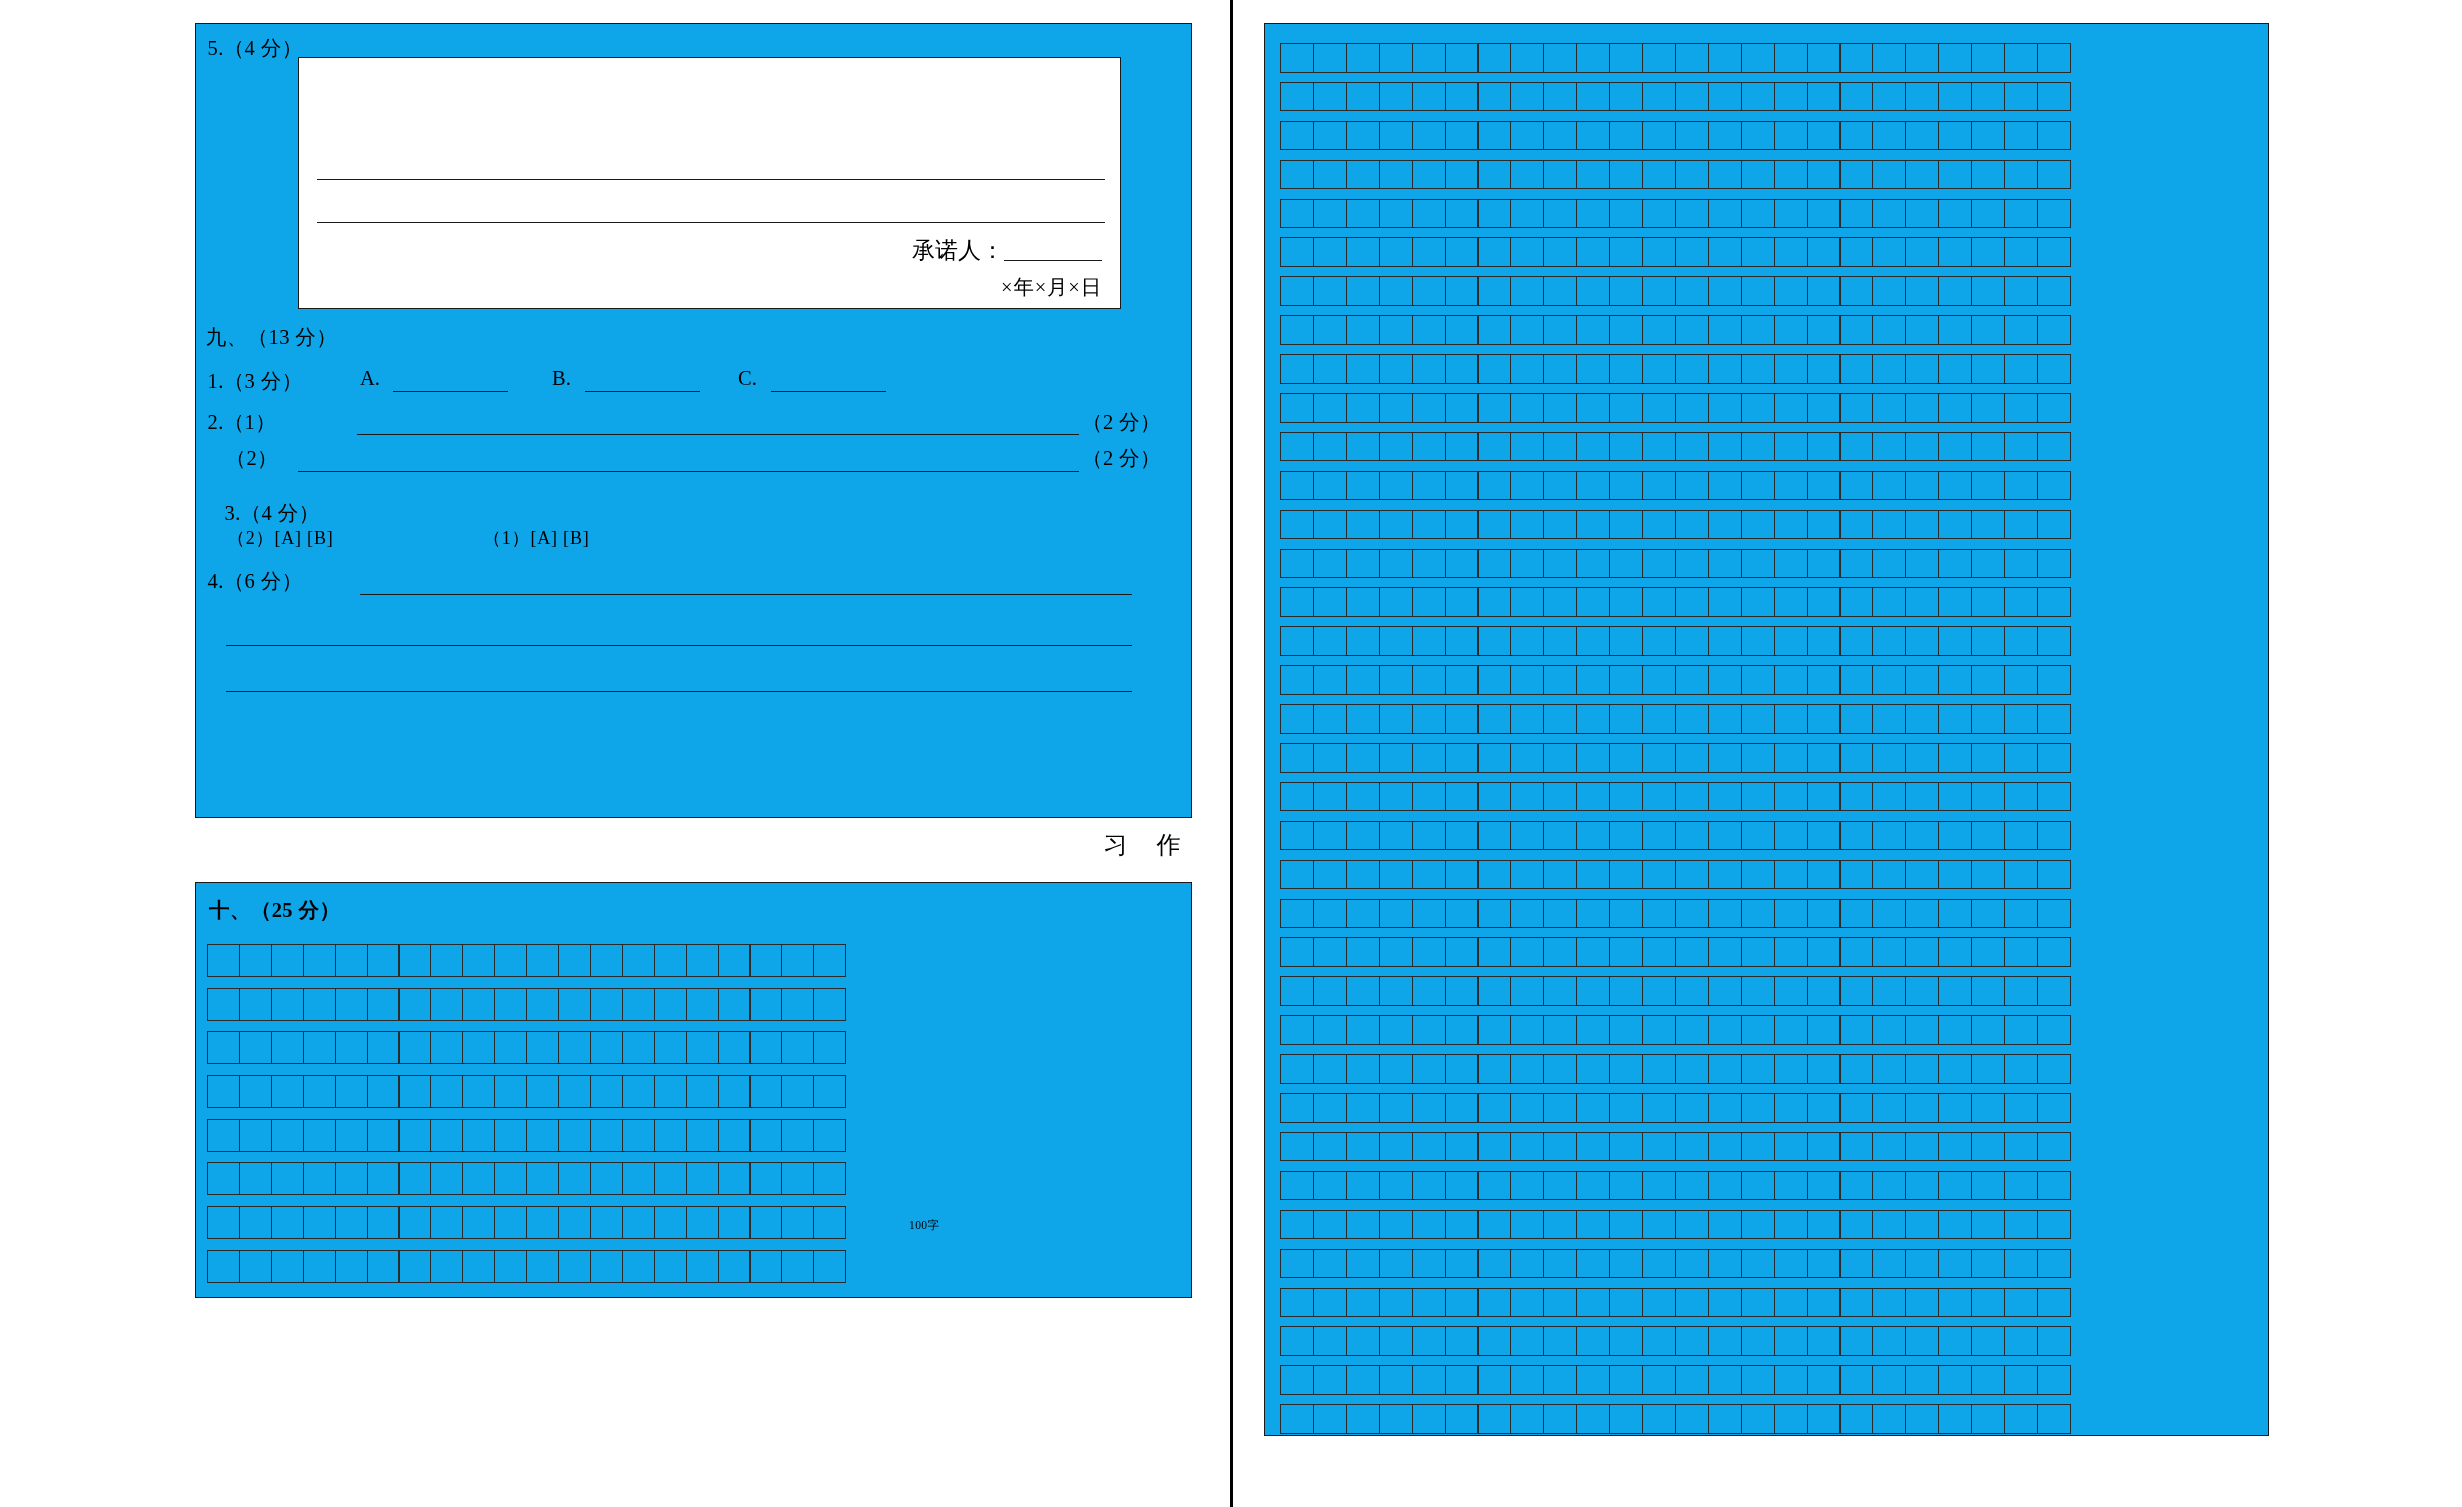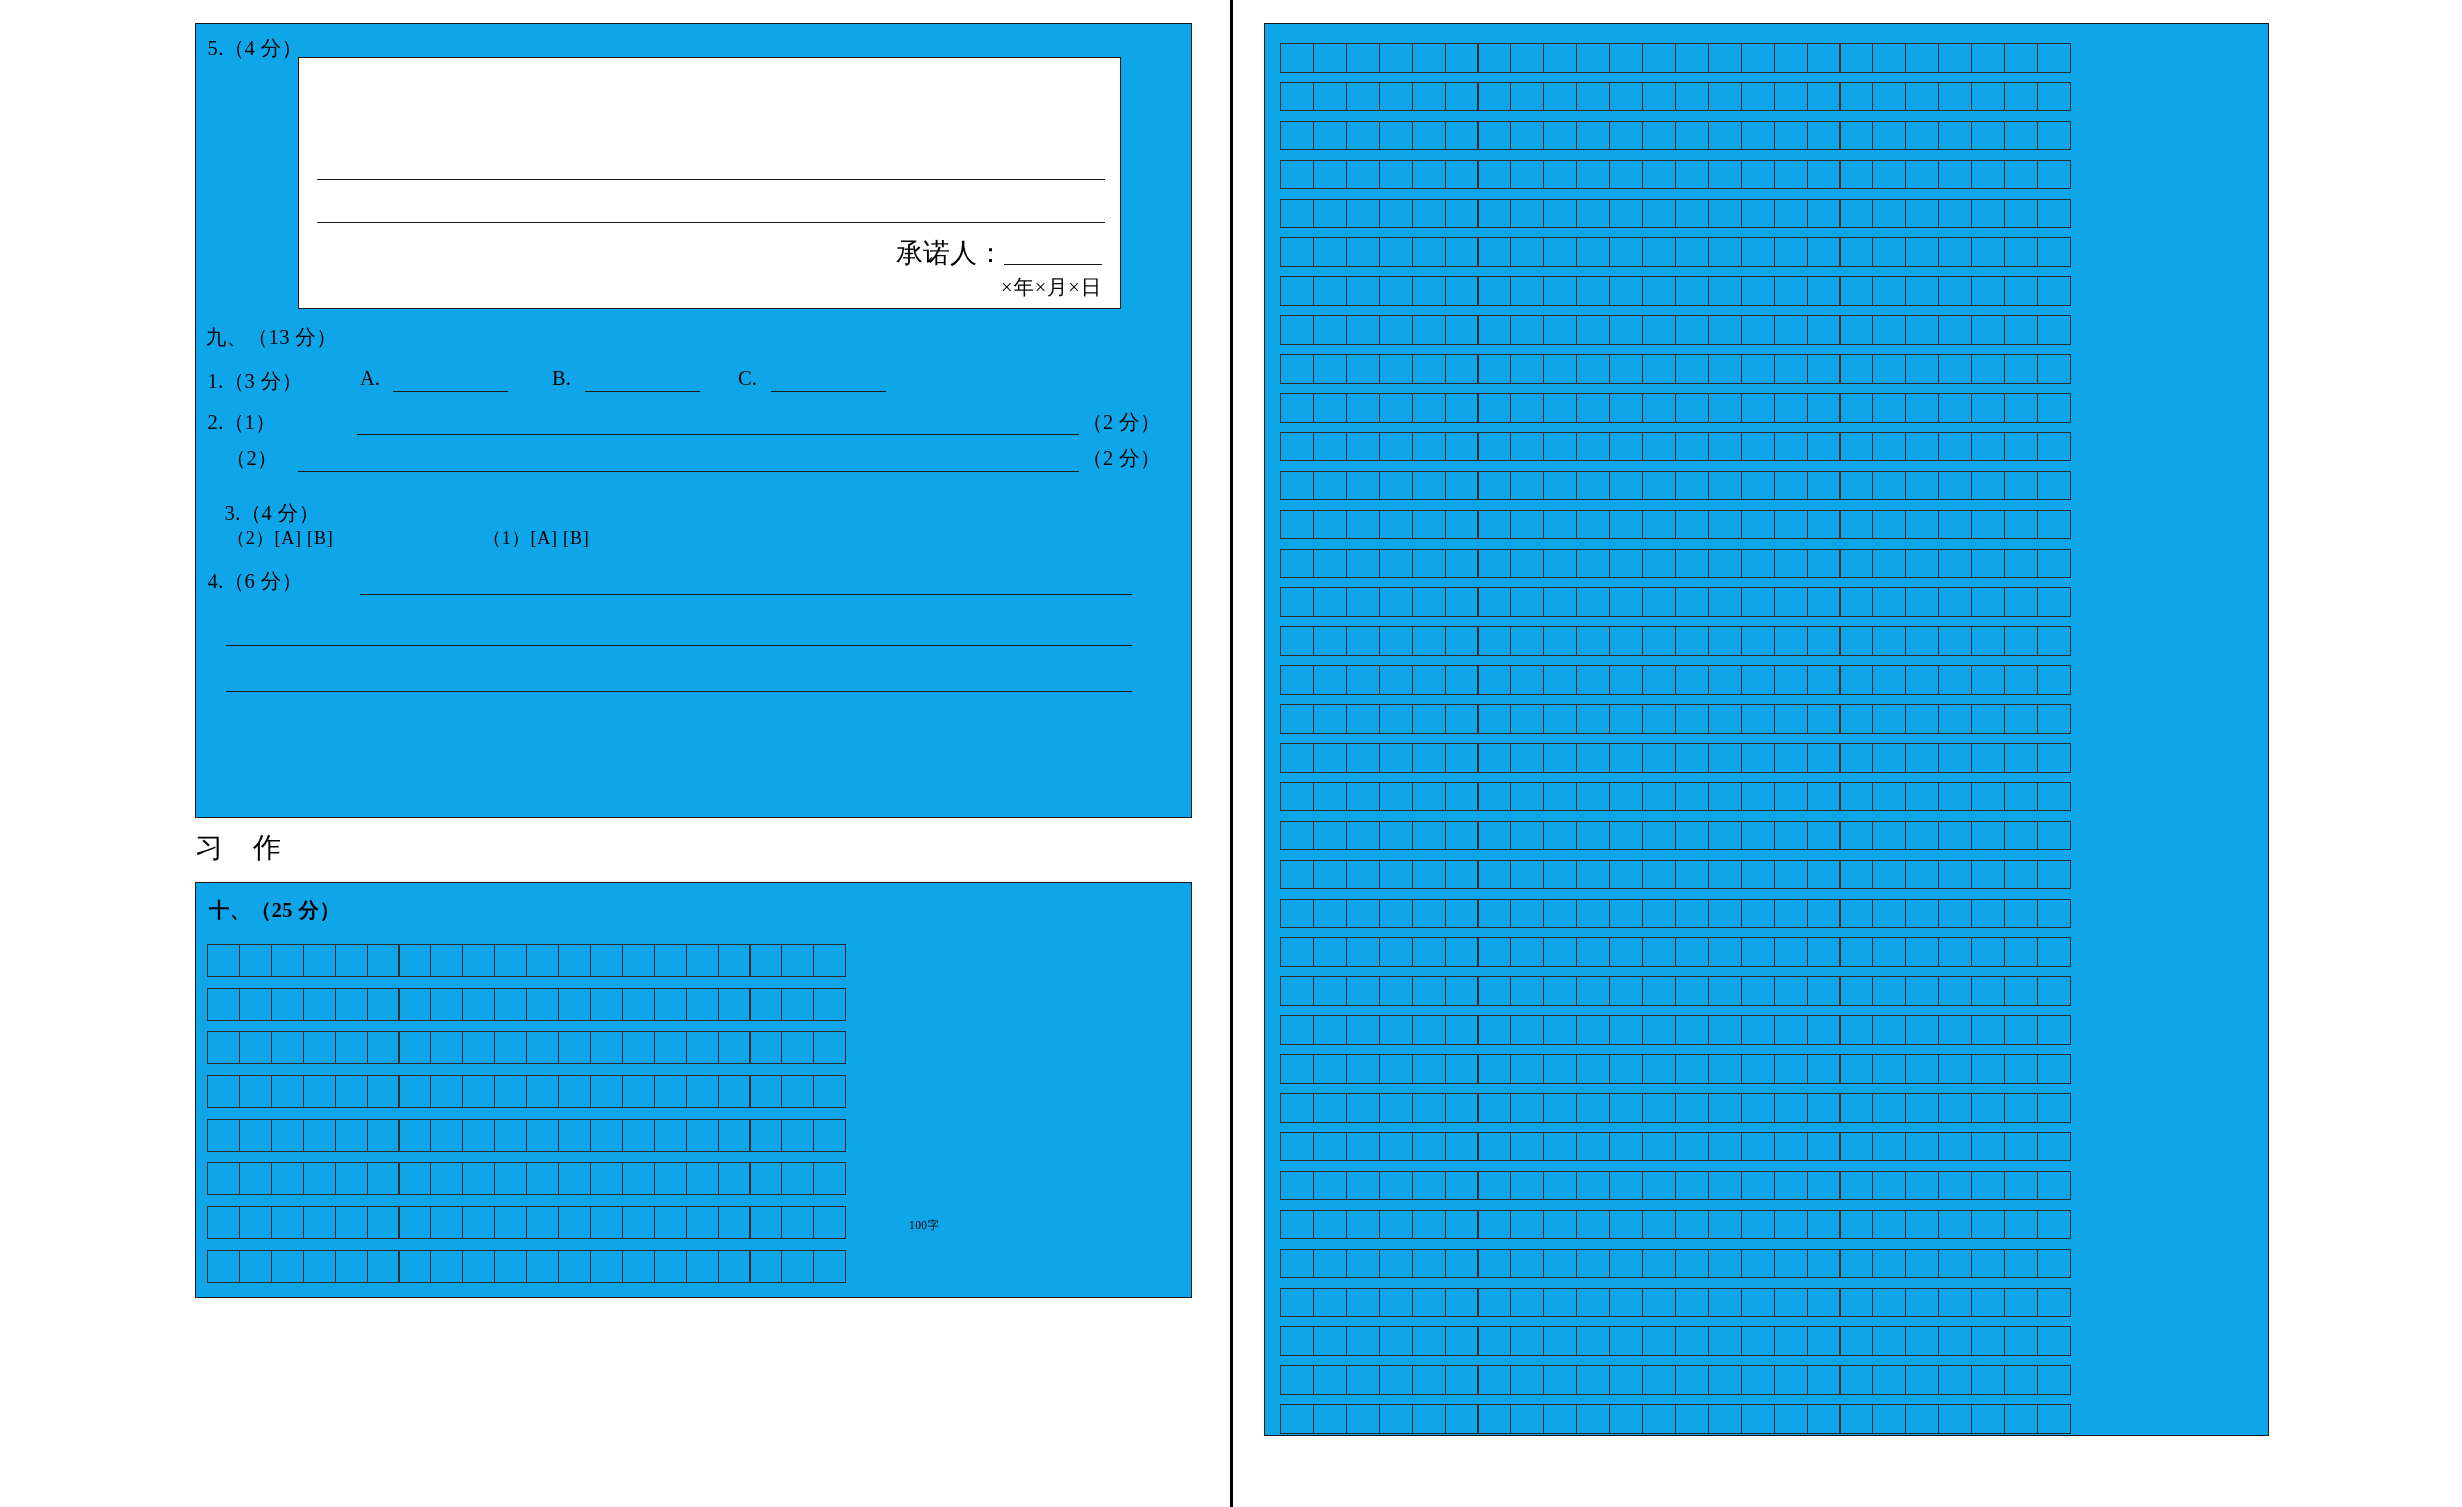--- a/index.html
+++ b/index.html
@@ -100,21 +100,21 @@
     height: 0.8px;
     background: #1a1a1a;
   }
   #pledge-rule-1 { top: 121px; }
   #pledge-rule-2 { top: 164px; }
 
   #pledge-signer {
     position: absolute;
     right: 18px;
     top: 177px;
-    font-size: 27px;
+    font-size: 23px;
     white-space: nowrap;
   }
   #pledge-signer .uline {
     display: inline-block;
     width: 98px;
     border-bottom: 0.8px solid #1a1a1a;
     height: 21.3px;
     vertical-align: -3.3px;
   }
   #pledge-date {
@@ -145,22 +145,22 @@
     letter-spacing: 0.8px;
     white-space: nowrap;
   }
 
   
   #composition-title {
     position: absolute;
     left: 195px;
     top: 829px;
     width: 997px;
-    text-align: left;
-    font-size: 28px;
+    text-align: right;
+    font-size: 24px;
     letter-spacing: 11.5px;
   }
 
   
   .grid {
     position: absolute;
   }
   .grid-row {
     display: flex;
     margin-bottom: 10.7px;

